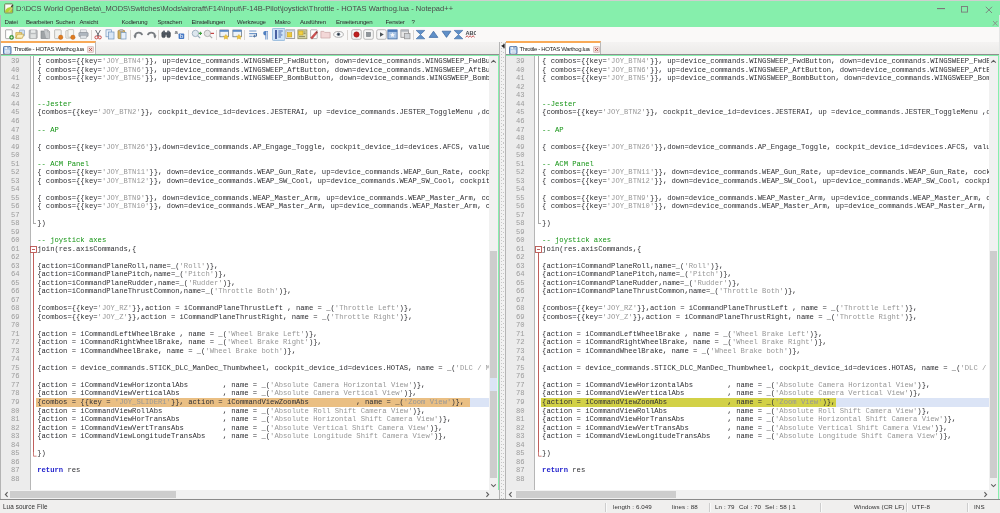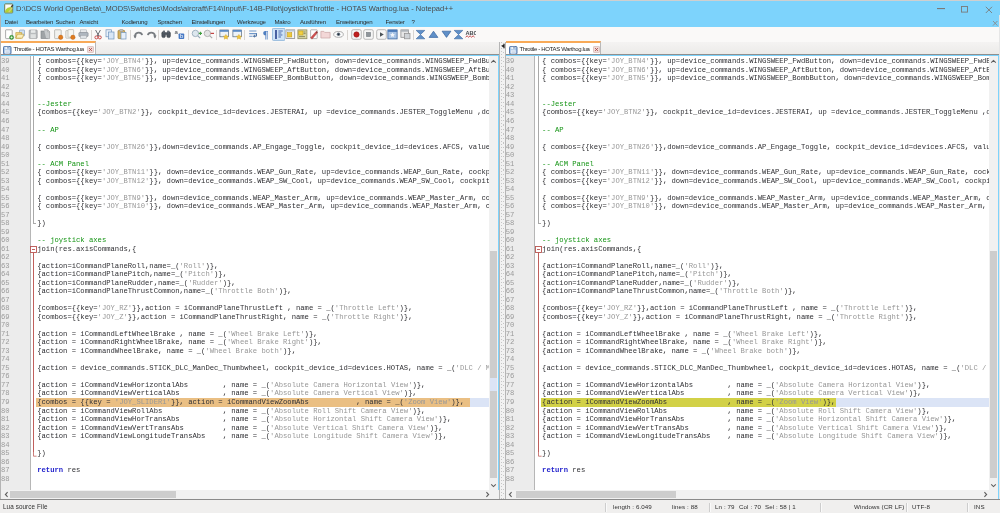--- a/index.html
+++ b/index.html
@@ -1,33 +1,33 @@
 <!DOCTYPE html>
 <html><head><meta charset="utf-8"><style>
 *{margin:0;padding:0;box-sizing:border-box}
 html,body{width:1000px;height:513px;overflow:hidden;background:#fff;font-family:"Liberation Sans",sans-serif}
 .abs{position:absolute}
-#win{position:relative;width:1000px;height:513px;background:#7dd3fc;border-top:1px solid #cfcfcf}
+#win{position:relative;width:1000px;height:513px;background:#86efac;border-top:1px solid #cfcfcf}
 
 #title{left:16px;top:3px;font-size:7.5px;color:#4a4a4a;letter-spacing:0.02px;white-space:nowrap}
 
 .mi{position:absolute;top:17px;font-size:6.1px;color:#2c2c2c;white-space:nowrap;letter-spacing:-0.22px}
 
 #toolbar{left:0;top:26px;width:1000px;height:14.5px;background:#faf9f8}
 .tsep{position:absolute;top:2px;width:1px;height:10.5px;background:#d9d5d1}
 
 #tabbar{left:0;top:40.5px;width:1000px;height:13.7px;background:linear-gradient(#f4f3f2,#ebeae8)}
 .tab{position:absolute;top:40.2px;height:13.6px;background:#fff;border-right:1px solid #b9b9b9;border-top:2px solid #f8aa58}
 .tabtxt{position:absolute;top:44.8px;font-size:6px;color:#1f1f1f;letter-spacing:-0.34px;white-space:nowrap}
 #editortop{left:0;top:53.4px;width:1000px;height:1px;background:#8f8f8f}
 
 .pane{position:absolute;top:54.7px;height:434.3px;background:#fff;overflow:hidden}
 .nummargin{position:absolute;top:0;bottom:0;background:#ececec}
 .marginsep{position:absolute;top:0;bottom:0;width:0.9px;background:#b6b6b6}
-.nums{position:absolute;font-family:"Liberation Mono",monospace;font-size:7.2px;color:#9b9b9b;}
+.nums{position:absolute;font-family:"Liberation Mono",monospace;font-size:7.2px;color:#9b9b9b;text-align:right}
 .code{position:absolute;font-family:"Liberation Mono",monospace;font-size:7.2px;color:#2f2f33;white-space:pre}
 .cl{height:8.52px;line-height:8.52px}
 .code .s{color:#979797}
 .code .c{color:#149414}
 .code .k{color:#2222cc;font-weight:bold}
 
 .sb{position:absolute;background:#f1f1f1}
 .sbthumb{position:absolute;background:#cdcdcd}
 
 #status{left:0;top:498.2px;width:1000px;height:14.8px;background:#f0efee;border-top:1px solid #8a8a8a;font-size:6.5px;color:#333}

